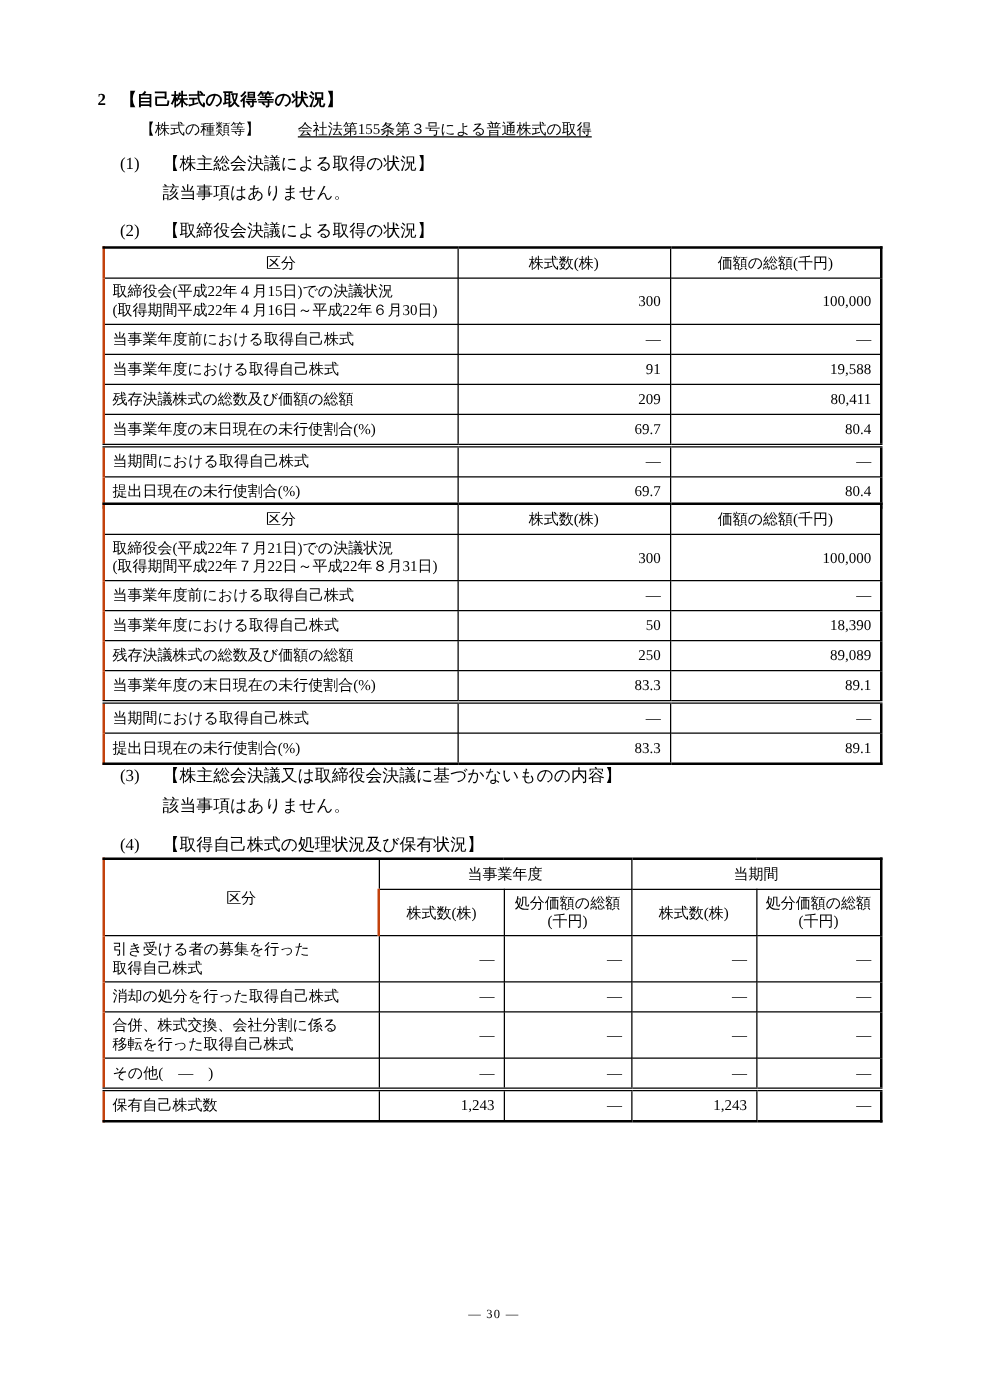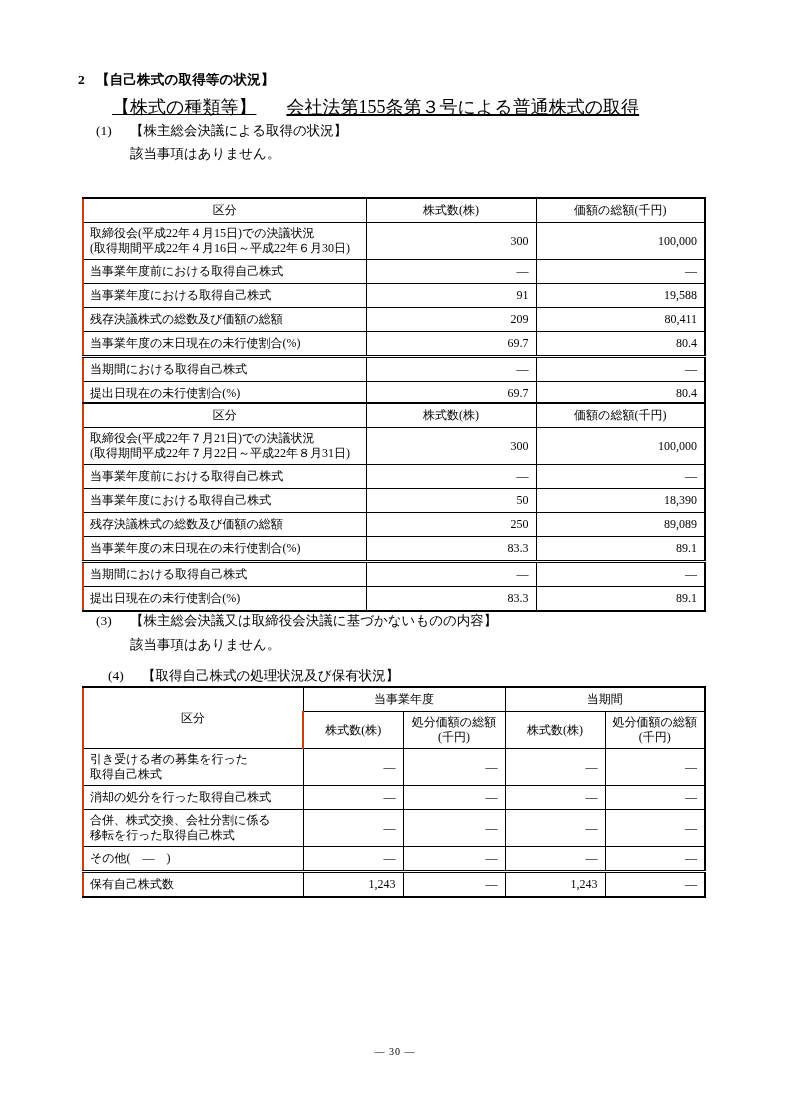--- a/index.html
+++ b/index.html
@@ -32,23 +32,22 @@
     font-weight: bold;
     letter-spacing: 0.2px;
     white-space: nowrap;
   }
   .sec-title .num { margin-right: 11px; }
 
   .kind-line {
     position: absolute;
     left: 112px;
     top: 95px;
-    font-size: 18px;
+    font-size: 12px;
     white-space: nowrap;
-    text-decoration: underline;
   }
   .kind-line .label { }
   .kind-line .value {
     margin-left: 30px;
     text-decoration: underline;
     text-underline-offset: 2px;
   }
 
   .item-head {
     position: absolute;
@@ -138,20 +137,23 @@
 
   <div class="kind-line">
     <span class="label">【株式の種類等】</span><span class="value">会社法第155条第３号による普通株式の取得</span>
   </div>
 
   <div class="item-head" style="left:96px; top:122px;">
     <span class="paren">(1)</span><span>【株主総会決議による取得の状況】</span>
   </div>
   <div class="item-body" style="left:130px; top:145px;">該当事項はありません。</div>
 
+  <div class="item-head" style="left:96px; top:176px;">
+    <span class="paren">(2)</span><span>【取締役会決議による取得の状況】</span>
+  </div>
 
   <table class="doc outer-thick" id="t1" style="left:82px; top:197px; width:622px;">
     <colgroup>
         <col style="width:283px">
         <col style="width:170px">
         <col style="width:169px">
       </colgroup>
     <tbody>
       <tr>
         <td class="hcell">区分</td>
@@ -250,21 +252,21 @@
         <td class="ncell">89.1</td>
       </tr>
     </tbody>
   </table>
 
   <div class="item-head" style="left:96px; top:612px;">
     <span class="paren">(3)</span><span>【株主総会決議又は取締役会決議に基づかないものの内容】</span>
   </div>
   <div class="item-body" style="left:130px; top:636px;">該当事項はありません。</div>
 
-  <div class="item-head" style="left:96px; top:667px;margin-left:12px;">
+  <div class="item-head" style="left:96px; top:667px;">
     <span class="paren">(4)</span><span>【取得自己株式の処理状況及び保有状況】</span>
   </div>
 
   <table class="doc outer-thick" id="t3" style="left:82px; top:686px; width:622px;">
     <colgroup>
       <col style="width:220px">
         <col style="width:100px">
         <col style="width:102px">
       <col style="width:100px">
         <col style="width:100px">

